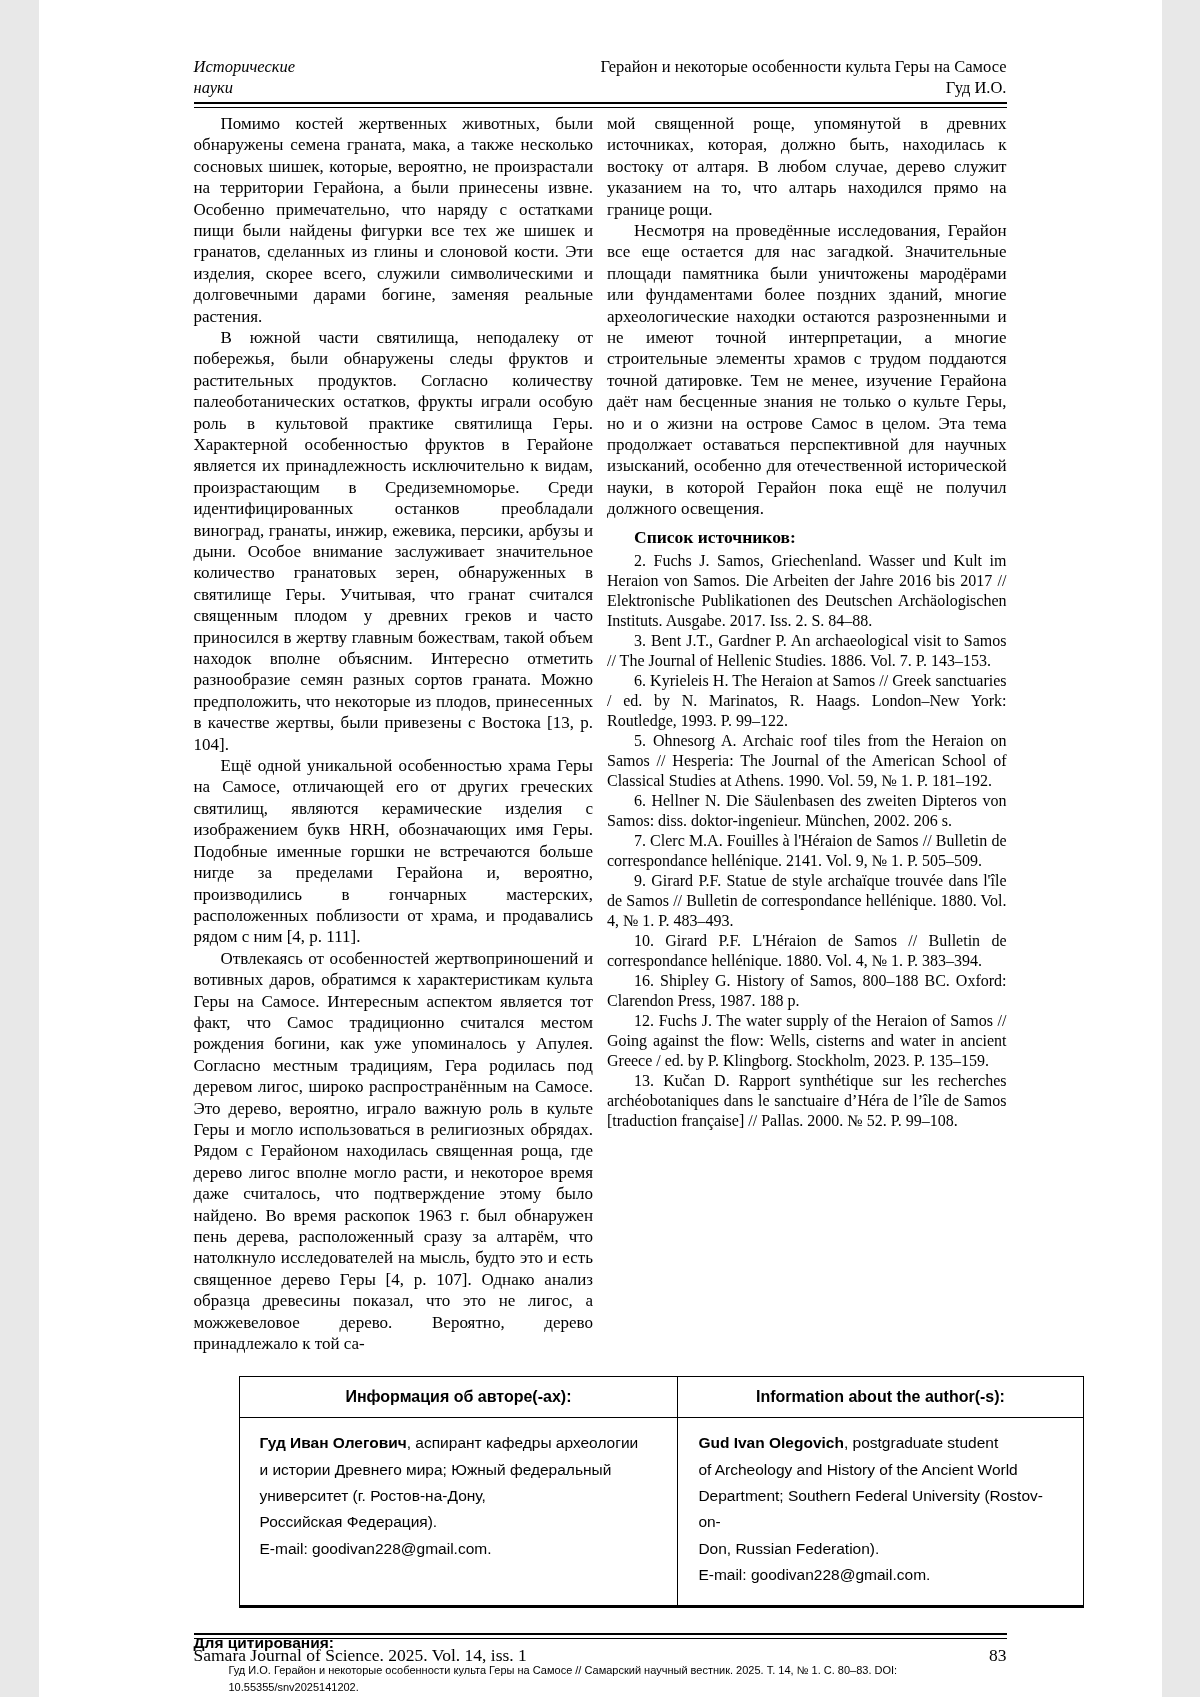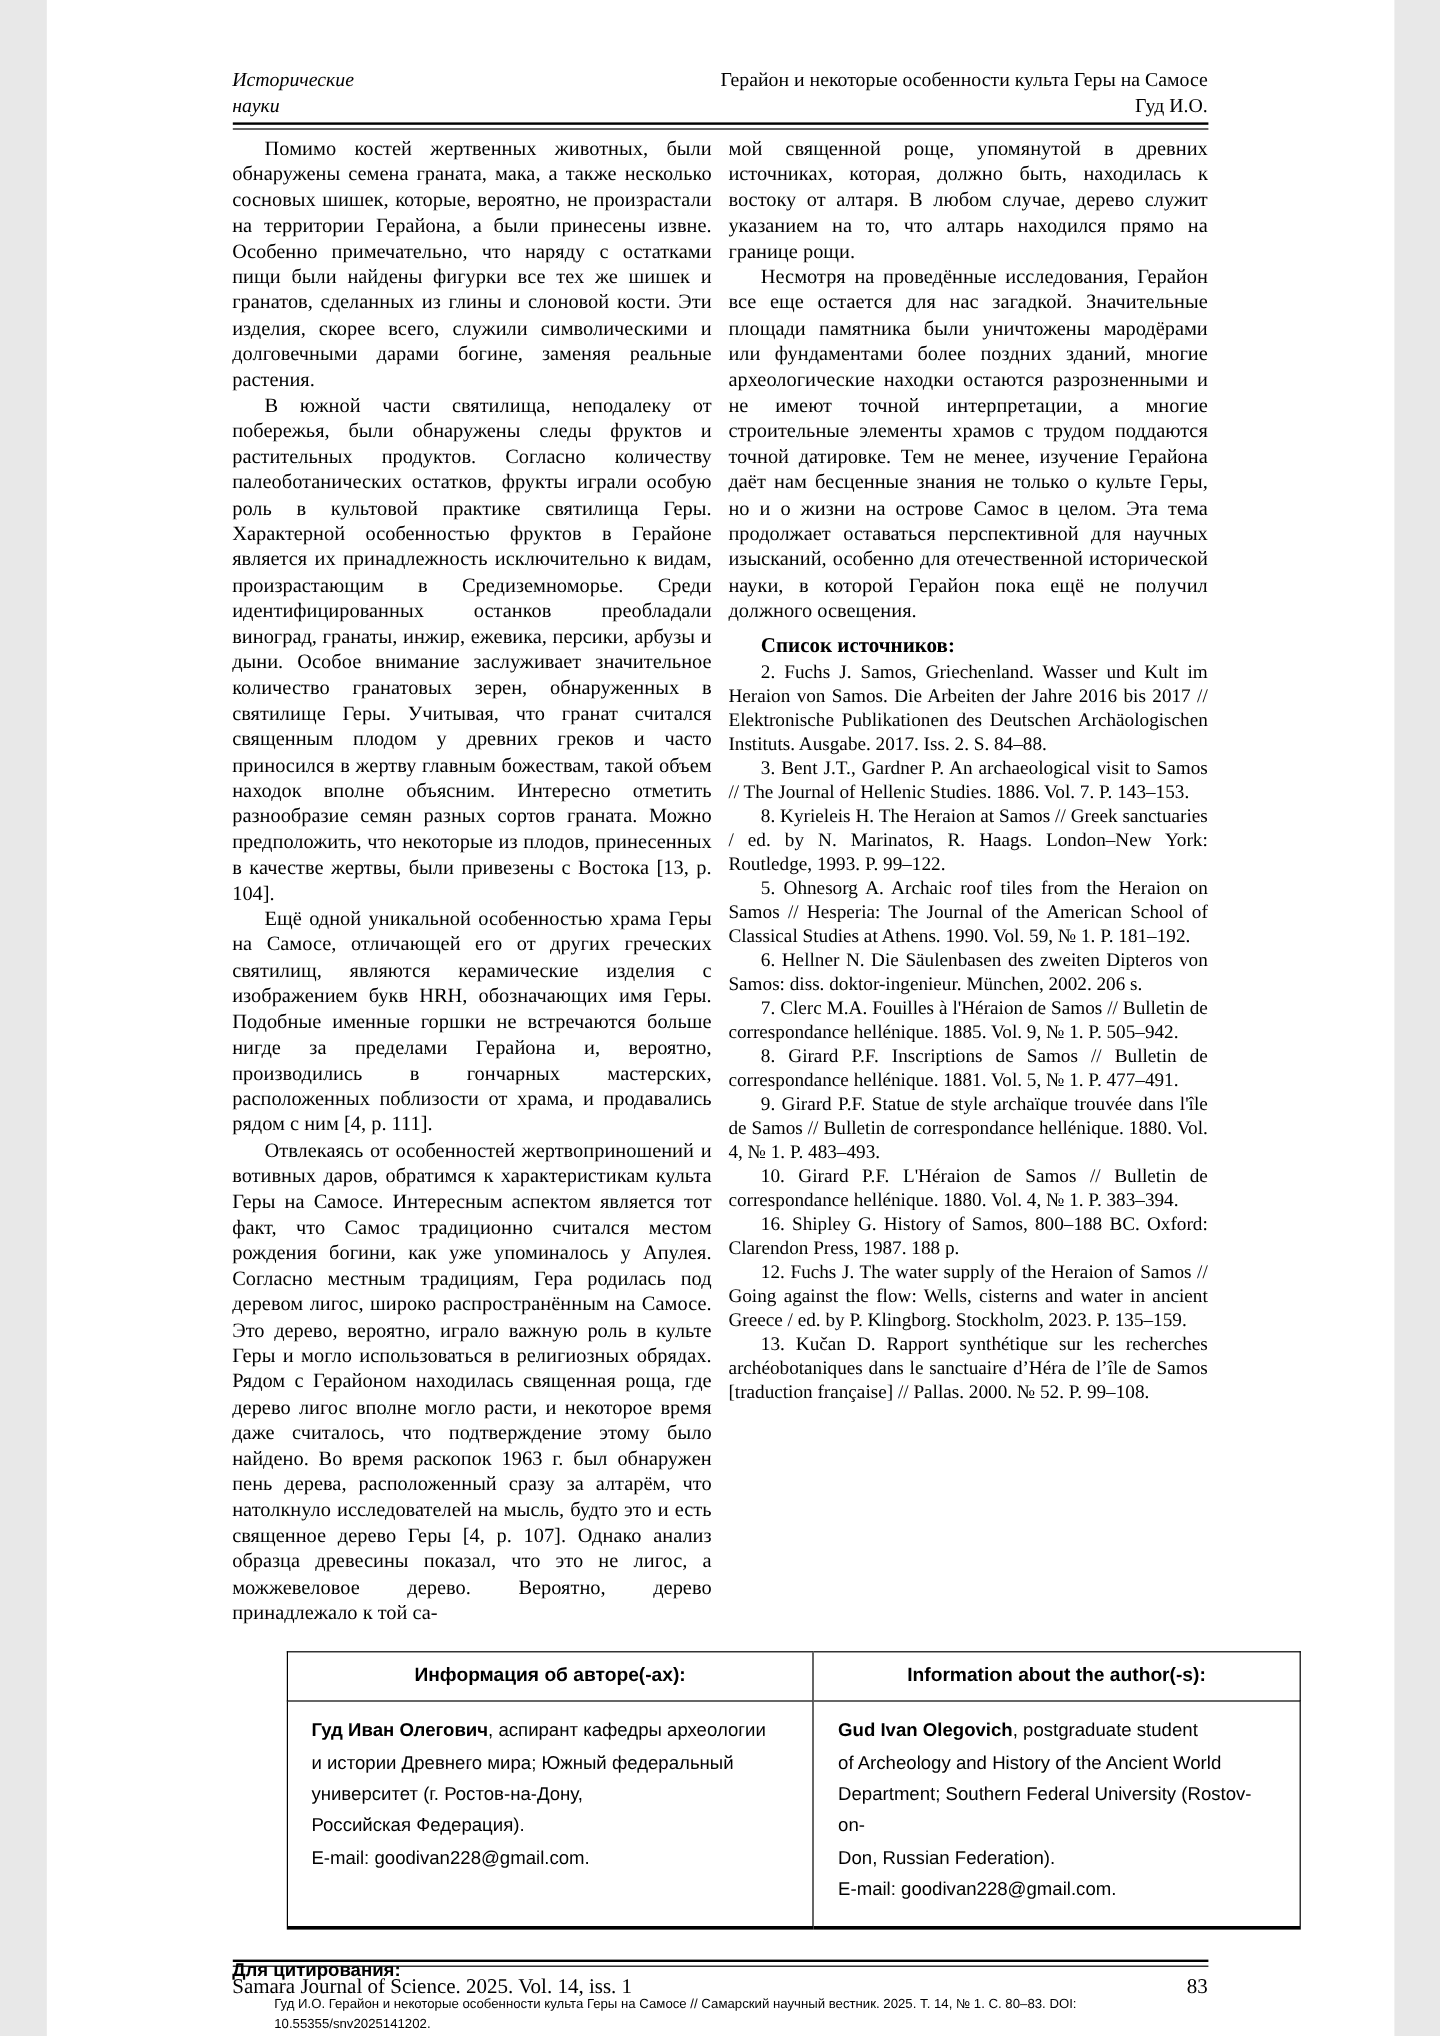--- a/index.html
+++ b/index.html
@@ -85,25 +85,24 @@
         <p class="body-p">В южной части святилища, неподалеку от побережья, были обнаружены следы фруктов и растительных продуктов. Согласно количеству палеоботанических остатков, фрукты играли особую роль в культовой практике святилища Геры. Характерной особенностью фруктов в Герайоне является их принадлежность исключительно к видам, произрастающим в Средиземноморье. Среди идентифицированных останков преобладали виноград, гранаты, инжир, ежевика, персики, арбузы и дыни. Особое внимание заслуживает значительное количество гранатовых зерен, обнаруженных в святилище Геры. Учитывая, что гранат считался священным плодом у древних греков и часто приносился в жертву главным божествам, такой объем находок вполне объясним. Интересно отметить разнообразие семян разных сортов граната. Можно предположить, что некоторые из плодов, принесенных в качестве жертвы, были привезены с Востока [13, p. 104].</p>
         <p class="body-p">Ещё одной уникальной особенностью храма Геры на Самосе, отличающей его от других греческих святилищ, являются керамические изделия с изображением букв HRH, обозначающих имя Геры. Подобные именные горшки не встречаются больше нигде за пределами Герайона и, вероятно, производились в гончарных мастерских, расположенных поблизости от храма, и продавались рядом с ним [4, p. 111].</p>
         <p class="body-p">Отвлекаясь от особенностей жертвоприношений и вотивных даров, обратимся к характеристикам культа Геры на Самосе. Интересным аспектом является тот факт, что Самос традиционно считался местом рождения богини, как уже упоминалось у Апулея. Согласно местным традициям, Гера родилась под деревом лигос, широко распространённым на Самосе. Это дерево, вероятно, играло важную роль в культе Геры и могло использоваться в религиозных обрядах. Рядом с Герайоном находилась священная роща, где дерево лигос вполне могло расти, и некоторое время даже считалось, что подтверждение этому было найдено. Во время раскопок 1963 г. был обнаружен пень дерева, расположенный сразу за алтарём, что натолкнуло исследователей на мысль, будто это и есть священное дерево Геры [4, p. 107]. Однако анализ образца древесины показал, что это не лигос, а можжевеловое дерево. Вероятно, дерево принадлежало к той са-</p>
       </div>
       <div class="col">
         <p class="body-p no-indent">мой священной роще, упомянутой в древних источниках, которая, должно быть, находилась к востоку от алтаря. В любом случае, дерево служит указанием на то, что алтарь находился прямо на границе рощи.</p>
         <p class="body-p">Несмотря на проведённые исследования, Герайон все еще остается для нас загадкой. Значительные площади памятника были уничтожены мародёрами или фундаментами более поздних зданий, многие археологические находки остаются разрозненными и не имеют точной интерпретации, а многие строительные элементы храмов с трудом поддаются точной датировке. Тем не менее, изучение Герайона даёт нам бесценные знания не только о культе Геры, но и о жизни на острове Самос в целом. Эта тема продолжает оставаться перспективной для научных изысканий, особенно для отечественной исторической науки, в которой Герайон пока ещё не получил должного освещения.</p>
         <h3 class="refs-heading">Список источников:</h3>
         <p class="ref-p">2. Fuchs J. Samos, Griechenland. Wasser und Kult im Heraion von Samos. Die Arbeiten der Jahre 2016 bis 2017 // Elektronische Publikationen des Deutschen Archäologischen Instituts. Ausgabe. 2017. Iss. 2. S. 84–88.</p>
         <p class="ref-p">3. Bent J.T., Gardner P. An archaeological visit to Samos // The Journal of Hellenic Studies. 1886. Vol. 7. P. 143–153.</p>
-        <p class="ref-p">8. Kyrieleis H. The Heraion at Samos // Greek sanctuaries / ed. by N. Marinatos, R. Haags. London–New York: Routledge, 1993. P. 99–122.</p>
+        <p class="ref-p">6. Kyrieleis H. The Heraion at Samos // Greek sanctuaries / ed. by N. Marinatos, R. Haags. London–New York: Routledge, 1993. P. 99–122.</p>
         <p class="ref-p">5. Ohnesorg A. Archaic roof tiles from the Heraion on Samos // Hesperia: The Journal of the American School of Classical Studies at Athens. 1990. Vol. 59, № 1. P. 181–192.</p>
         <p class="ref-p">6. Hellner N. Die Säulenbasen des zweiten Dipteros von Samos: diss. doktor-ingenieur. München, 2002. 206 s.</p>
-        <p class="ref-p">7. Clerc M.A. Fouilles à l'Héraion de Samos // Bulletin de correspondance hellénique. 1885. Vol. 9, № 1. P. 505–942.</p>
-        <p class="ref-p">8. Girard P.F. Inscriptions de Samos // Bulletin de correspondance hellénique. 1881. Vol. 5, № 1. P. 477–491.</p>
+        <p class="ref-p">7. Clerc M.A. Fouilles à l'Héraion de Samos // Bulletin de correspondance hellénique. 2141. Vol. 9, № 1. P. 505–509.</p>
         <p class="ref-p">9. Girard P.F. Statue de style archaïque trouvée dans l'île de Samos // Bulletin de correspondance hellénique. 1880. Vol. 4, № 1. P. 483–493.</p>
         <p class="ref-p">10. Girard P.F. L'Héraion de Samos // Bulletin de correspondance hellénique. 1880. Vol. 4, № 1. P. 383–394.</p>
         <p class="ref-p">16. Shipley G. History of Samos, 800–188 BC. Oxford: Clarendon Press, 1987. 188 p.</p>
         <p class="ref-p">12. Fuchs J. The water supply of the Heraion of Samos // Going against the flow: Wells, cisterns and water in ancient Greece / ed. by P. Klingborg. Stockholm, 2023. P. 135–159.</p>
         <p class="ref-p">13. Kučan D. Rapport synthétique sur les recherches archéobotaniques dans le sanctuaire d’Héra de l’île de Samos [traduction française] // Pallas. 2000. № 52. P. 99–108.</p>
       </div>
     </main>
 
     <table class="author-table">
       <colgroup>

